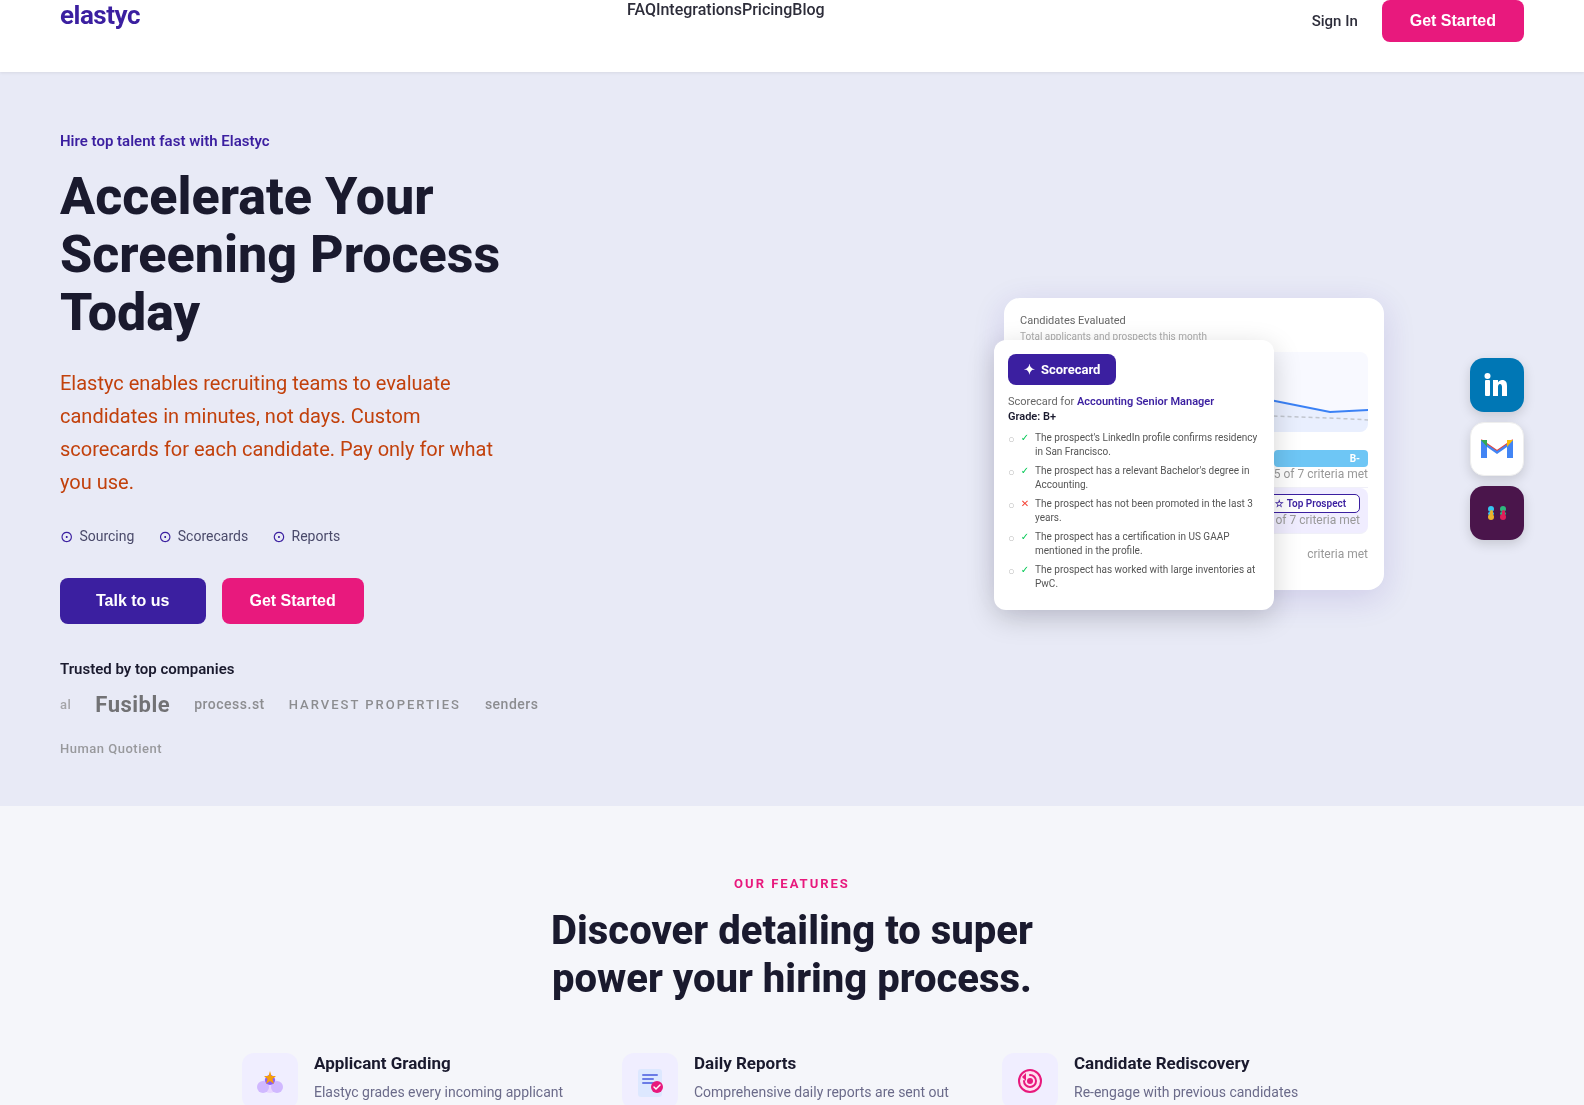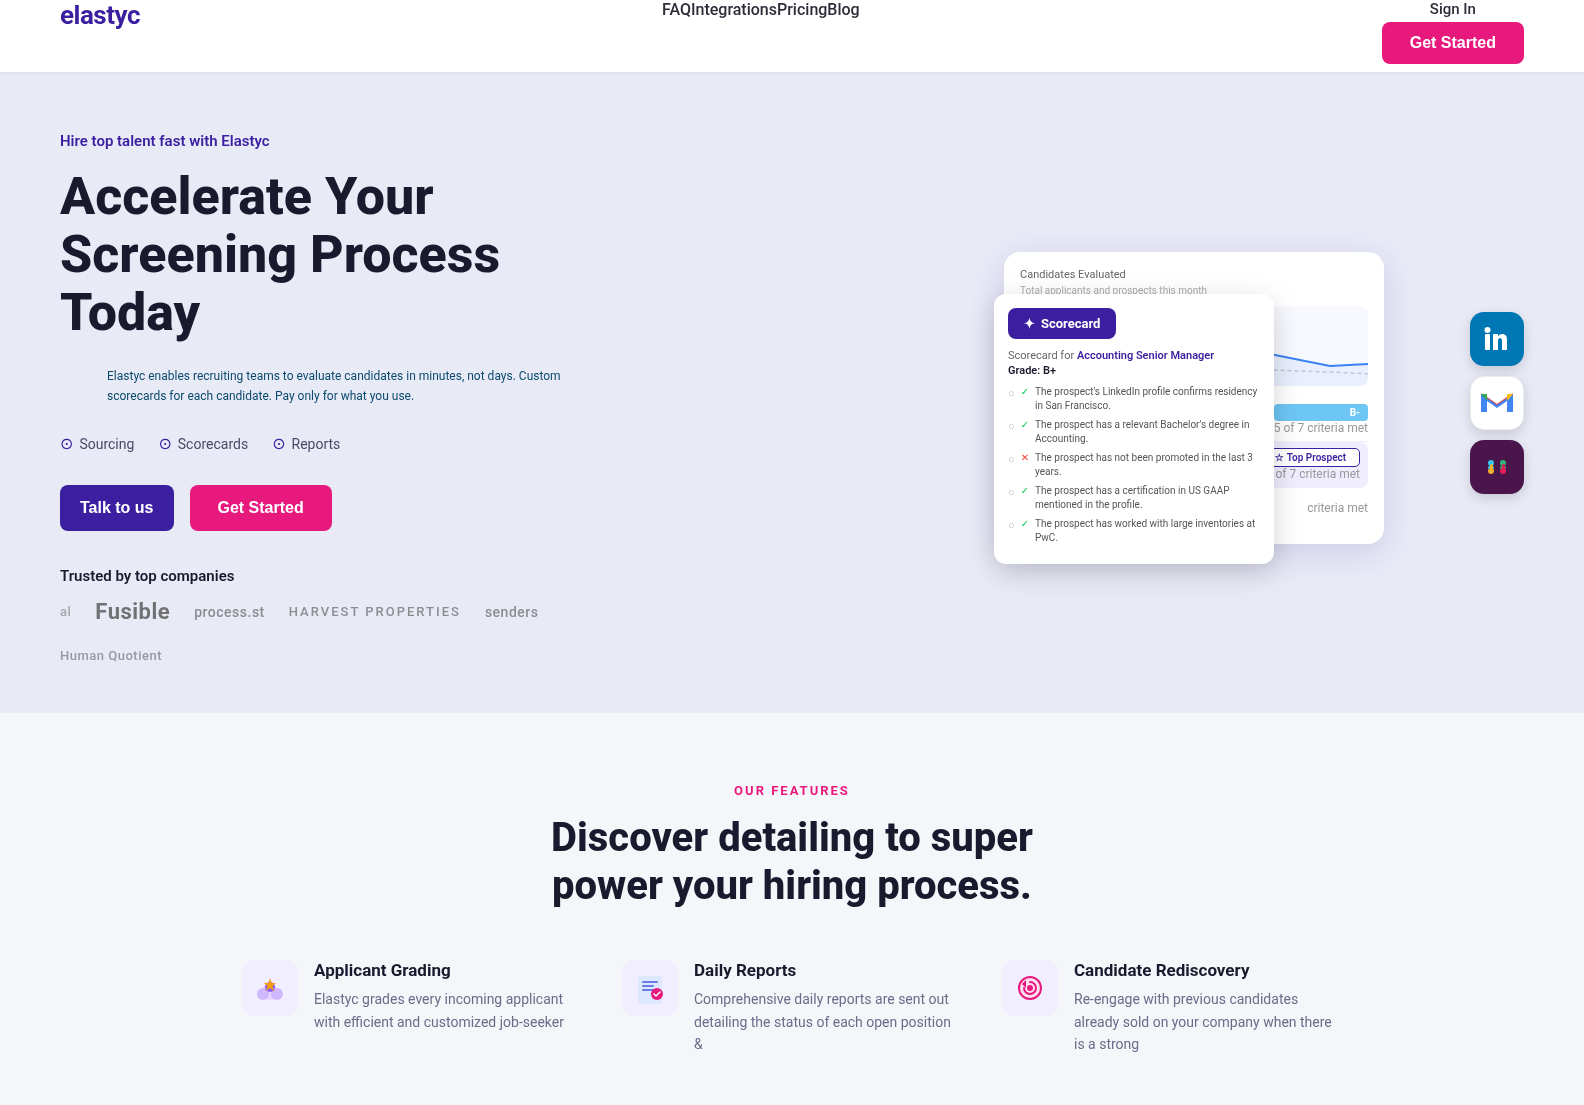--- a/index.html
+++ b/index.html
@@ -13,21 +13,21 @@
       position: relative; z-index: 10;
     }
     .nav-logo {
       font-size: 26px; font-weight: 700; color: #3b1fa0; letter-spacing: -0.5px;
     }
     .nav-links { display: flex; align-items: center; }
     .nav-links a {
       text-decoration: none; color: #2d2d3a; font-size: 16px; font-weight: 500;
       cursor: pointer;
     }
-    .nav-right { display: flex; align-items: center; gap: 4px; flex-direction: column; }
+    .nav-right { display: flex; align-items: center; gap: 24px; }
     .sign-in {
       font-size: 15px; color: #2d2d3a; font-weight: 500; cursor: pointer;
       text-decoration: none;
     }
     .btn-get-started-nav {
       background: #e8197d; color: #fff; border: none; border-radius: 8px;
       padding: 12px 28px; font-size: 16px; font-weight: 600; cursor: pointer;
     }
 
     
@@ -40,34 +40,33 @@
     }
     .hero-left { max-width: 530px; }
     .hero-eyebrow {
       color: #3b1fa0; font-size: 15px; font-weight: 600; margin-bottom: 18px;
     }
     .hero-title {
       font-size: 52px; font-weight: 800; color: #1a1a2e; line-height: 1.12;
       margin-bottom: 24px;
     }
     .hero-desc {
-      font-size: 12px; color: #0c4a6e; line-height: 1.65; margin-bottom: 28px;
+      font-size: 20px; color: #c2410c; line-height: 1.65; margin-bottom: 28px;
       max-width: 460px;
-      margin-left: 47px;
     }
     .hero-tags { display: flex; gap: 24px; margin-bottom: 32px; }
     .hero-tag {
       display: flex; align-items: center; gap: 6px;
       font-size: 14px; color: #4a4a6a;
     }
     .hero-tag-icon { color: #3b1fa0; font-size: 16px; }
     .hero-buttons { display: flex; gap: 16px; margin-bottom: 36px; }
     .btn-talk {
       background: #3b1fa0; color: #fff; border: none; border-radius: 8px;
-      padding: 14px 20px; font-size: 16px; font-weight: 600; cursor: pointer;
+      padding: 14px 36px; font-size: 16px; font-weight: 600; cursor: pointer;
     }
     .btn-get-started-hero {
       background: #e8197d; color: #fff; border: none; border-radius: 8px;
       padding: 14px 28px; font-size: 16px; font-weight: 600; cursor: pointer;
     }
     .trusted-label {
       font-size: 15px; font-weight: 600; color: #1a1a2e; margin-bottom: 14px;
     }
     .trusted-logos {
       display: flex; align-items: center; gap: 24px; flex-wrap: wrap;

